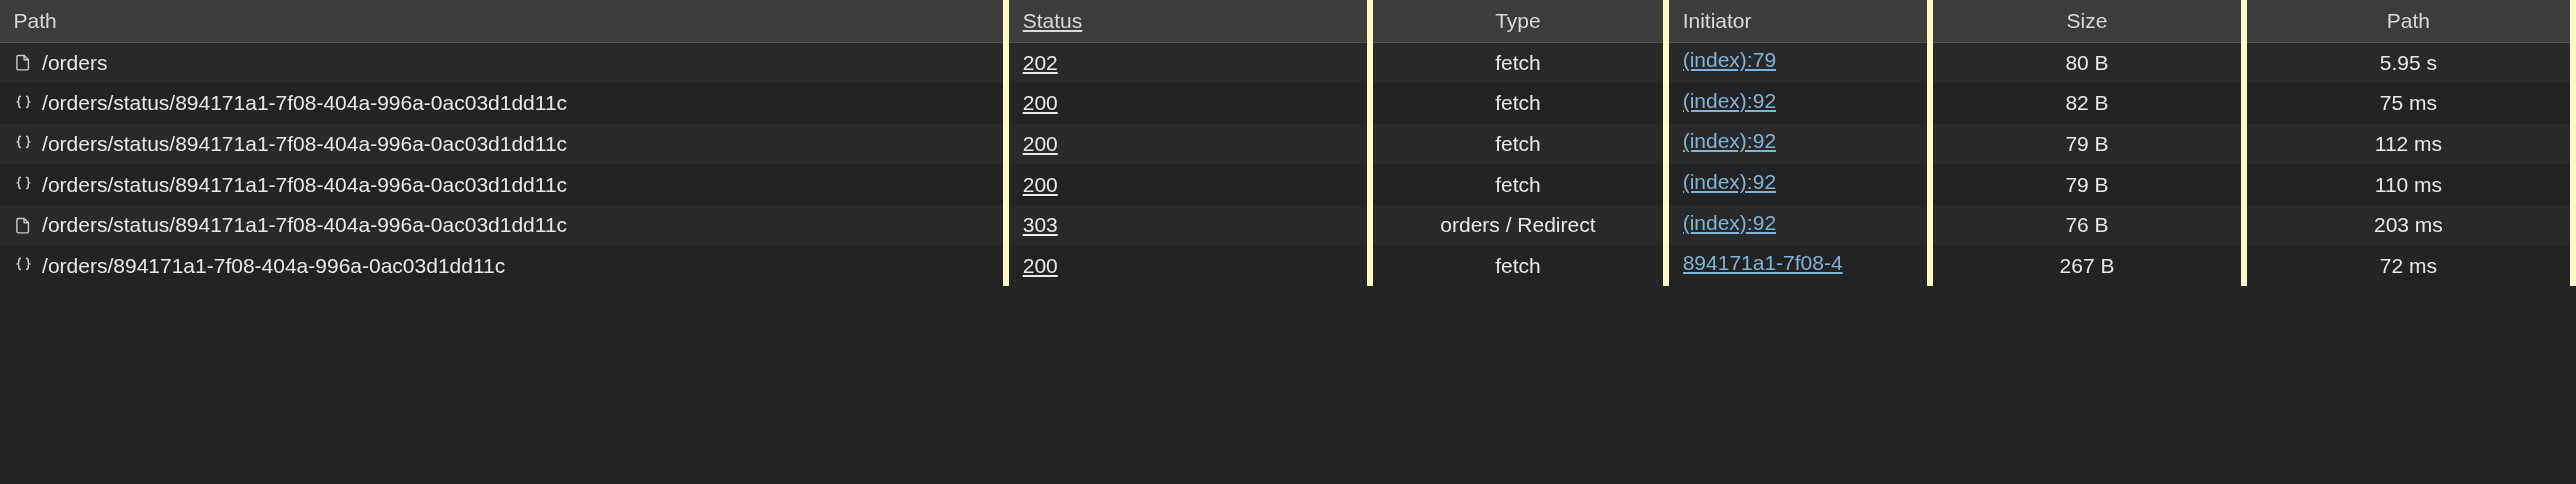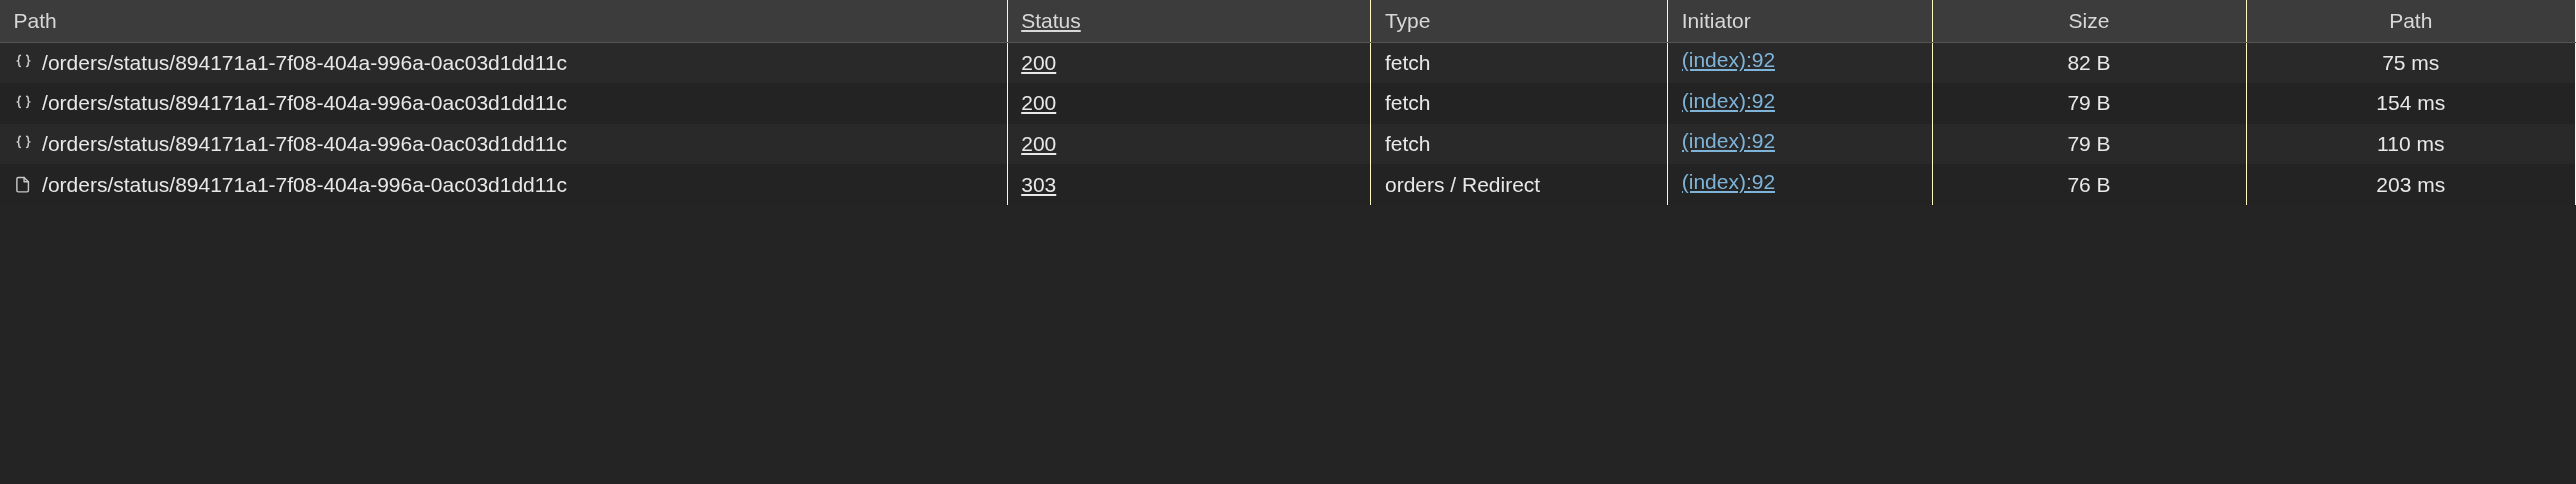--- a/index.html
+++ b/index.html
@@ -19,38 +19,38 @@
     width: 100%;
     table-layout: fixed;
     border-collapse: collapse;
   }
   .thead, .tbody { display: table-row-group; }
   .tr { display: table-row; }
   .th, .td {
     display: table-cell;
     padding: 5.8px 13.5px;
     vertical-align: middle;
-    border-right: 1px solid #fef9c3;
+    border-right: 6px solid #fef9c3;
     white-space: nowrap;
     overflow: hidden;
     text-overflow: clip;
   }
   .thead .th {
     background: #3c3c3c;
     color: #d8d8d8;
     font-weight: 400;
     border-bottom: 1px solid #555;
     height: 42px;
   }
   .tbody .tr:nth-child(odd) .td { background: #292929; }
   .tbody .tr:nth-child(even) .td { background: #232323; }
   .tbody .td { height: 38px; }
   .col-path     { width: 587px; }
   .col-status   { width: 212px; text-decoration: underline; }
-  .col-type     { width: 173px; }
+  .col-type     { width: 173px; text-align: center; }
   .col-initiator{ width: 154px; }
   .col-size     { width: 183px; text-align: right; }
   .col-time     { width: 192px; text-align: right; }
   .path-cell {
     display: flex;
     align-items: center;
     gap: 9.6px;
     overflow: hidden;
   }
   .path-text {
@@ -90,83 +90,119 @@
       <div class="th col-initiator">Initiator</div>
       <div class="th col-size num">Size</div>
       <div class="th col-time num">Path</div>
     </div>
   </div>
   <div class="tbody" id="tbody">
       <div class="tr">
         <div class="td col-path">
           <div class="path-cell">
             <span class="icon">
-              <svg width="19" height="19" viewBox="0 0 24 24" fill="none" stroke="#c8c8c8" stroke-width="2" stroke-linecap="round" stroke-linejoin="round">
-                <path d="M8 3C6 3 6 5 6 7c0 2 0 3-2 3 2 0 2 1 2 3 0 2 0 4 2 4"></path>
-                <path d="M16 3c2 0 2 2 2 4 0 2 0 3 2 3-2 0-2 1-2 3 0 2 0 4-2 4"></path>
-              </svg>
-            </span>
-            <span class="path-text">/orders/status/894171a1-7f08-404a-996a-0ac03d1dd11c</span>
-          </div>
-        </div>
-        <div class="td col-status">200</div>
-        <div class="td col-type">fetch</div>
-        <div class="td col-initiator"><span class="initiator-link">(index):92</span></div>
-        <div class="td col-size num">82 B</div>
-        <div class="td col-time num">75 ms</div>
-      </div>
-      <div class="tr">
-        <div class="td col-path">
-          <div class="path-cell">
-            <span class="icon">
-              <svg width="19" height="19" viewBox="0 0 24 24" fill="none" stroke="#c8c8c8" stroke-width="2" stroke-linecap="round" stroke-linejoin="round">
-                <path d="M8 3C6 3 6 5 6 7c0 2 0 3-2 3 2 0 2 1 2 3 0 2 0 4 2 4"></path>
-                <path d="M16 3c2 0 2 2 2 4 0 2 0 3 2 3-2 0-2 1-2 3 0 2 0 4-2 4"></path>
-              </svg>
-            </span>
-            <span class="path-text">/orders/status/894171a1-7f08-404a-996a-0ac03d1dd11c</span>
-          </div>
-        </div>
-        <div class="td col-status">200</div>
-        <div class="td col-type">fetch</div>
-        <div class="td col-initiator"><span class="initiator-link">(index):92</span></div>
-        <div class="td col-size num">79 B</div>
-        <div class="td col-time num">154 ms</div>
-      </div>
-      <div class="tr">
-        <div class="td col-path">
-          <div class="path-cell">
-            <span class="icon">
-              <svg width="19" height="19" viewBox="0 0 24 24" fill="none" stroke="#c8c8c8" stroke-width="2" stroke-linecap="round" stroke-linejoin="round">
-                <path d="M8 3C6 3 6 5 6 7c0 2 0 3-2 3 2 0 2 1 2 3 0 2 0 4 2 4"></path>
-                <path d="M16 3c2 0 2 2 2 4 0 2 0 3 2 3-2 0-2 1-2 3 0 2 0 4-2 4"></path>
-              </svg>
-            </span>
-            <span class="path-text">/orders/status/894171a1-7f08-404a-996a-0ac03d1dd11c</span>
-          </div>
-        </div>
-        <div class="td col-status">200</div>
-        <div class="td col-type">fetch</div>
-        <div class="td col-initiator"><span class="initiator-link">(index):92</span></div>
-        <div class="td col-size num">79 B</div>
-        <div class="td col-time num">110 ms</div>
-      </div>
-      <div class="tr">
-        <div class="td col-path">
-          <div class="path-cell">
-            <span class="icon">
               <svg width="17.3" height="17.3" viewBox="0 0 24 24" fill="none" stroke="#c8c8c8" stroke-width="2" stroke-linecap="round" stroke-linejoin="round">
                 <path d="M14 2H6a2 2 0 0 0-2 2v16a2 2 0 0 0 2 2h12a2 2 0 0 0 2-2V8z"></path>
                 <polyline points="14 2 14 8 20 8"></polyline>
               </svg>
             </span>
+            <span class="path-text">/orders</span>
+          </div>
+        </div>
+        <div class="td col-status">202</div>
+        <div class="td col-type">fetch</div>
+        <div class="td col-initiator"><span class="initiator-link">(index):79</span></div>
+        <div class="td col-size num">80 B</div>
+        <div class="td col-time num">5.95 s</div>
+      </div>
+      <div class="tr">
+        <div class="td col-path">
+          <div class="path-cell">
+            <span class="icon">
+              <svg width="19" height="19" viewBox="0 0 24 24" fill="none" stroke="#c8c8c8" stroke-width="2" stroke-linecap="round" stroke-linejoin="round">
+                <path d="M8 3C6 3 6 5 6 7c0 2 0 3-2 3 2 0 2 1 2 3 0 2 0 4 2 4"></path>
+                <path d="M16 3c2 0 2 2 2 4 0 2 0 3 2 3-2 0-2 1-2 3 0 2 0 4-2 4"></path>
+              </svg>
+            </span>
+            <span class="path-text">/orders/status/894171a1-7f08-404a-996a-0ac03d1dd11c</span>
+          </div>
+        </div>
+        <div class="td col-status">200</div>
+        <div class="td col-type">fetch</div>
+        <div class="td col-initiator"><span class="initiator-link">(index):92</span></div>
+        <div class="td col-size num">82 B</div>
+        <div class="td col-time num">75 ms</div>
+      </div>
+      <div class="tr">
+        <div class="td col-path">
+          <div class="path-cell">
+            <span class="icon">
+              <svg width="19" height="19" viewBox="0 0 24 24" fill="none" stroke="#c8c8c8" stroke-width="2" stroke-linecap="round" stroke-linejoin="round">
+                <path d="M8 3C6 3 6 5 6 7c0 2 0 3-2 3 2 0 2 1 2 3 0 2 0 4 2 4"></path>
+                <path d="M16 3c2 0 2 2 2 4 0 2 0 3 2 3-2 0-2 1-2 3 0 2 0 4-2 4"></path>
+              </svg>
+            </span>
+            <span class="path-text">/orders/status/894171a1-7f08-404a-996a-0ac03d1dd11c</span>
+          </div>
+        </div>
+        <div class="td col-status">200</div>
+        <div class="td col-type">fetch</div>
+        <div class="td col-initiator"><span class="initiator-link">(index):92</span></div>
+        <div class="td col-size num">79 B</div>
+        <div class="td col-time num">112 ms</div>
+      </div>
+      <div class="tr">
+        <div class="td col-path">
+          <div class="path-cell">
+            <span class="icon">
+              <svg width="19" height="19" viewBox="0 0 24 24" fill="none" stroke="#c8c8c8" stroke-width="2" stroke-linecap="round" stroke-linejoin="round">
+                <path d="M8 3C6 3 6 5 6 7c0 2 0 3-2 3 2 0 2 1 2 3 0 2 0 4 2 4"></path>
+                <path d="M16 3c2 0 2 2 2 4 0 2 0 3 2 3-2 0-2 1-2 3 0 2 0 4-2 4"></path>
+              </svg>
+            </span>
+            <span class="path-text">/orders/status/894171a1-7f08-404a-996a-0ac03d1dd11c</span>
+          </div>
+        </div>
+        <div class="td col-status">200</div>
+        <div class="td col-type">fetch</div>
+        <div class="td col-initiator"><span class="initiator-link">(index):92</span></div>
+        <div class="td col-size num">79 B</div>
+        <div class="td col-time num">110 ms</div>
+      </div>
+      <div class="tr">
+        <div class="td col-path">
+          <div class="path-cell">
+            <span class="icon">
+              <svg width="17.3" height="17.3" viewBox="0 0 24 24" fill="none" stroke="#c8c8c8" stroke-width="2" stroke-linecap="round" stroke-linejoin="round">
+                <path d="M14 2H6a2 2 0 0 0-2 2v16a2 2 0 0 0 2 2h12a2 2 0 0 0 2-2V8z"></path>
+                <polyline points="14 2 14 8 20 8"></polyline>
+              </svg>
+            </span>
             <span class="path-text">/orders/status/894171a1-7f08-404a-996a-0ac03d1dd11c</span>
           </div>
         </div>
         <div class="td col-status">303</div>
         <div class="td col-type">orders / Redirect</div>
         <div class="td col-initiator"><span class="initiator-link">(index):92</span></div>
         <div class="td col-size num">76 B</div>
         <div class="td col-time num">203 ms</div>
+      </div>
+      <div class="tr">
+        <div class="td col-path">
+          <div class="path-cell">
+            <span class="icon">
+              <svg width="19" height="19" viewBox="0 0 24 24" fill="none" stroke="#c8c8c8" stroke-width="2" stroke-linecap="round" stroke-linejoin="round">
+                <path d="M8 3C6 3 6 5 6 7c0 2 0 3-2 3 2 0 2 1 2 3 0 2 0 4 2 4"></path>
+                <path d="M16 3c2 0 2 2 2 4 0 2 0 3 2 3-2 0-2 1-2 3 0 2 0 4-2 4"></path>
+              </svg>
+            </span>
+            <span class="path-text">/orders/894171a1-7f08-404a-996a-0ac03d1dd11c</span>
+          </div>
+        </div>
+        <div class="td col-status">200</div>
+        <div class="td col-type">fetch</div>
+        <div class="td col-initiator"><span class="initiator-link">894171a1-7f08-4</span></div>
+        <div class="td col-size num">267 B</div>
+        <div class="td col-time num">72 ms</div>
       </div>
     </div>
 </div>
 
 
 </body></html>

